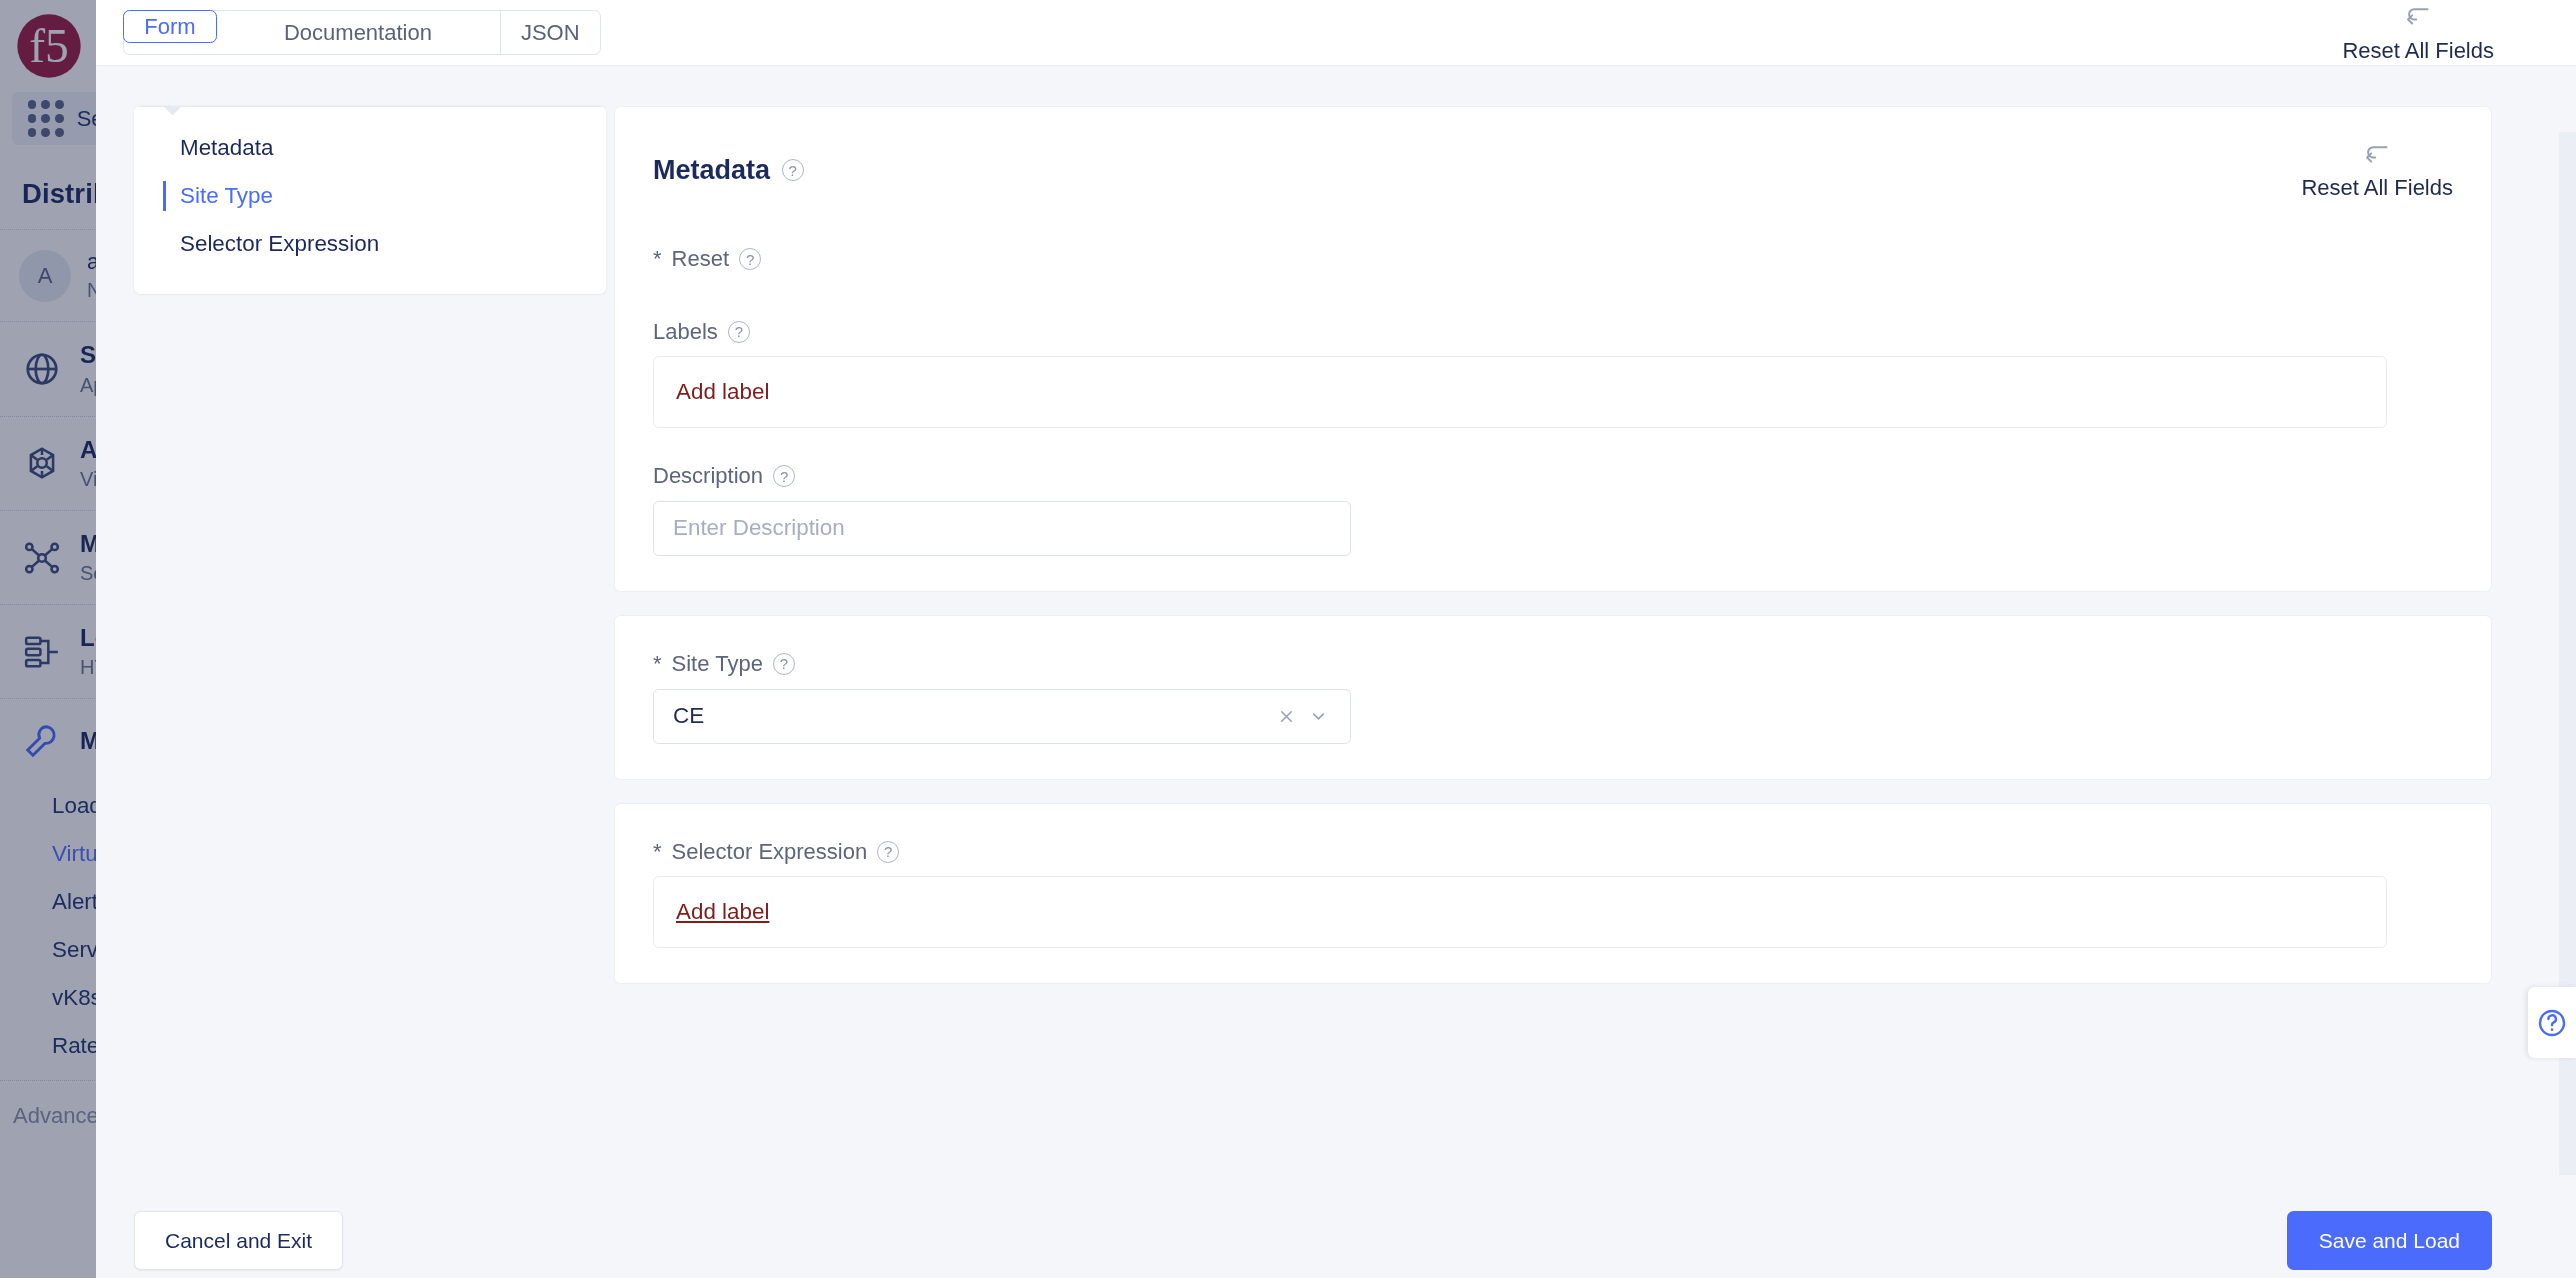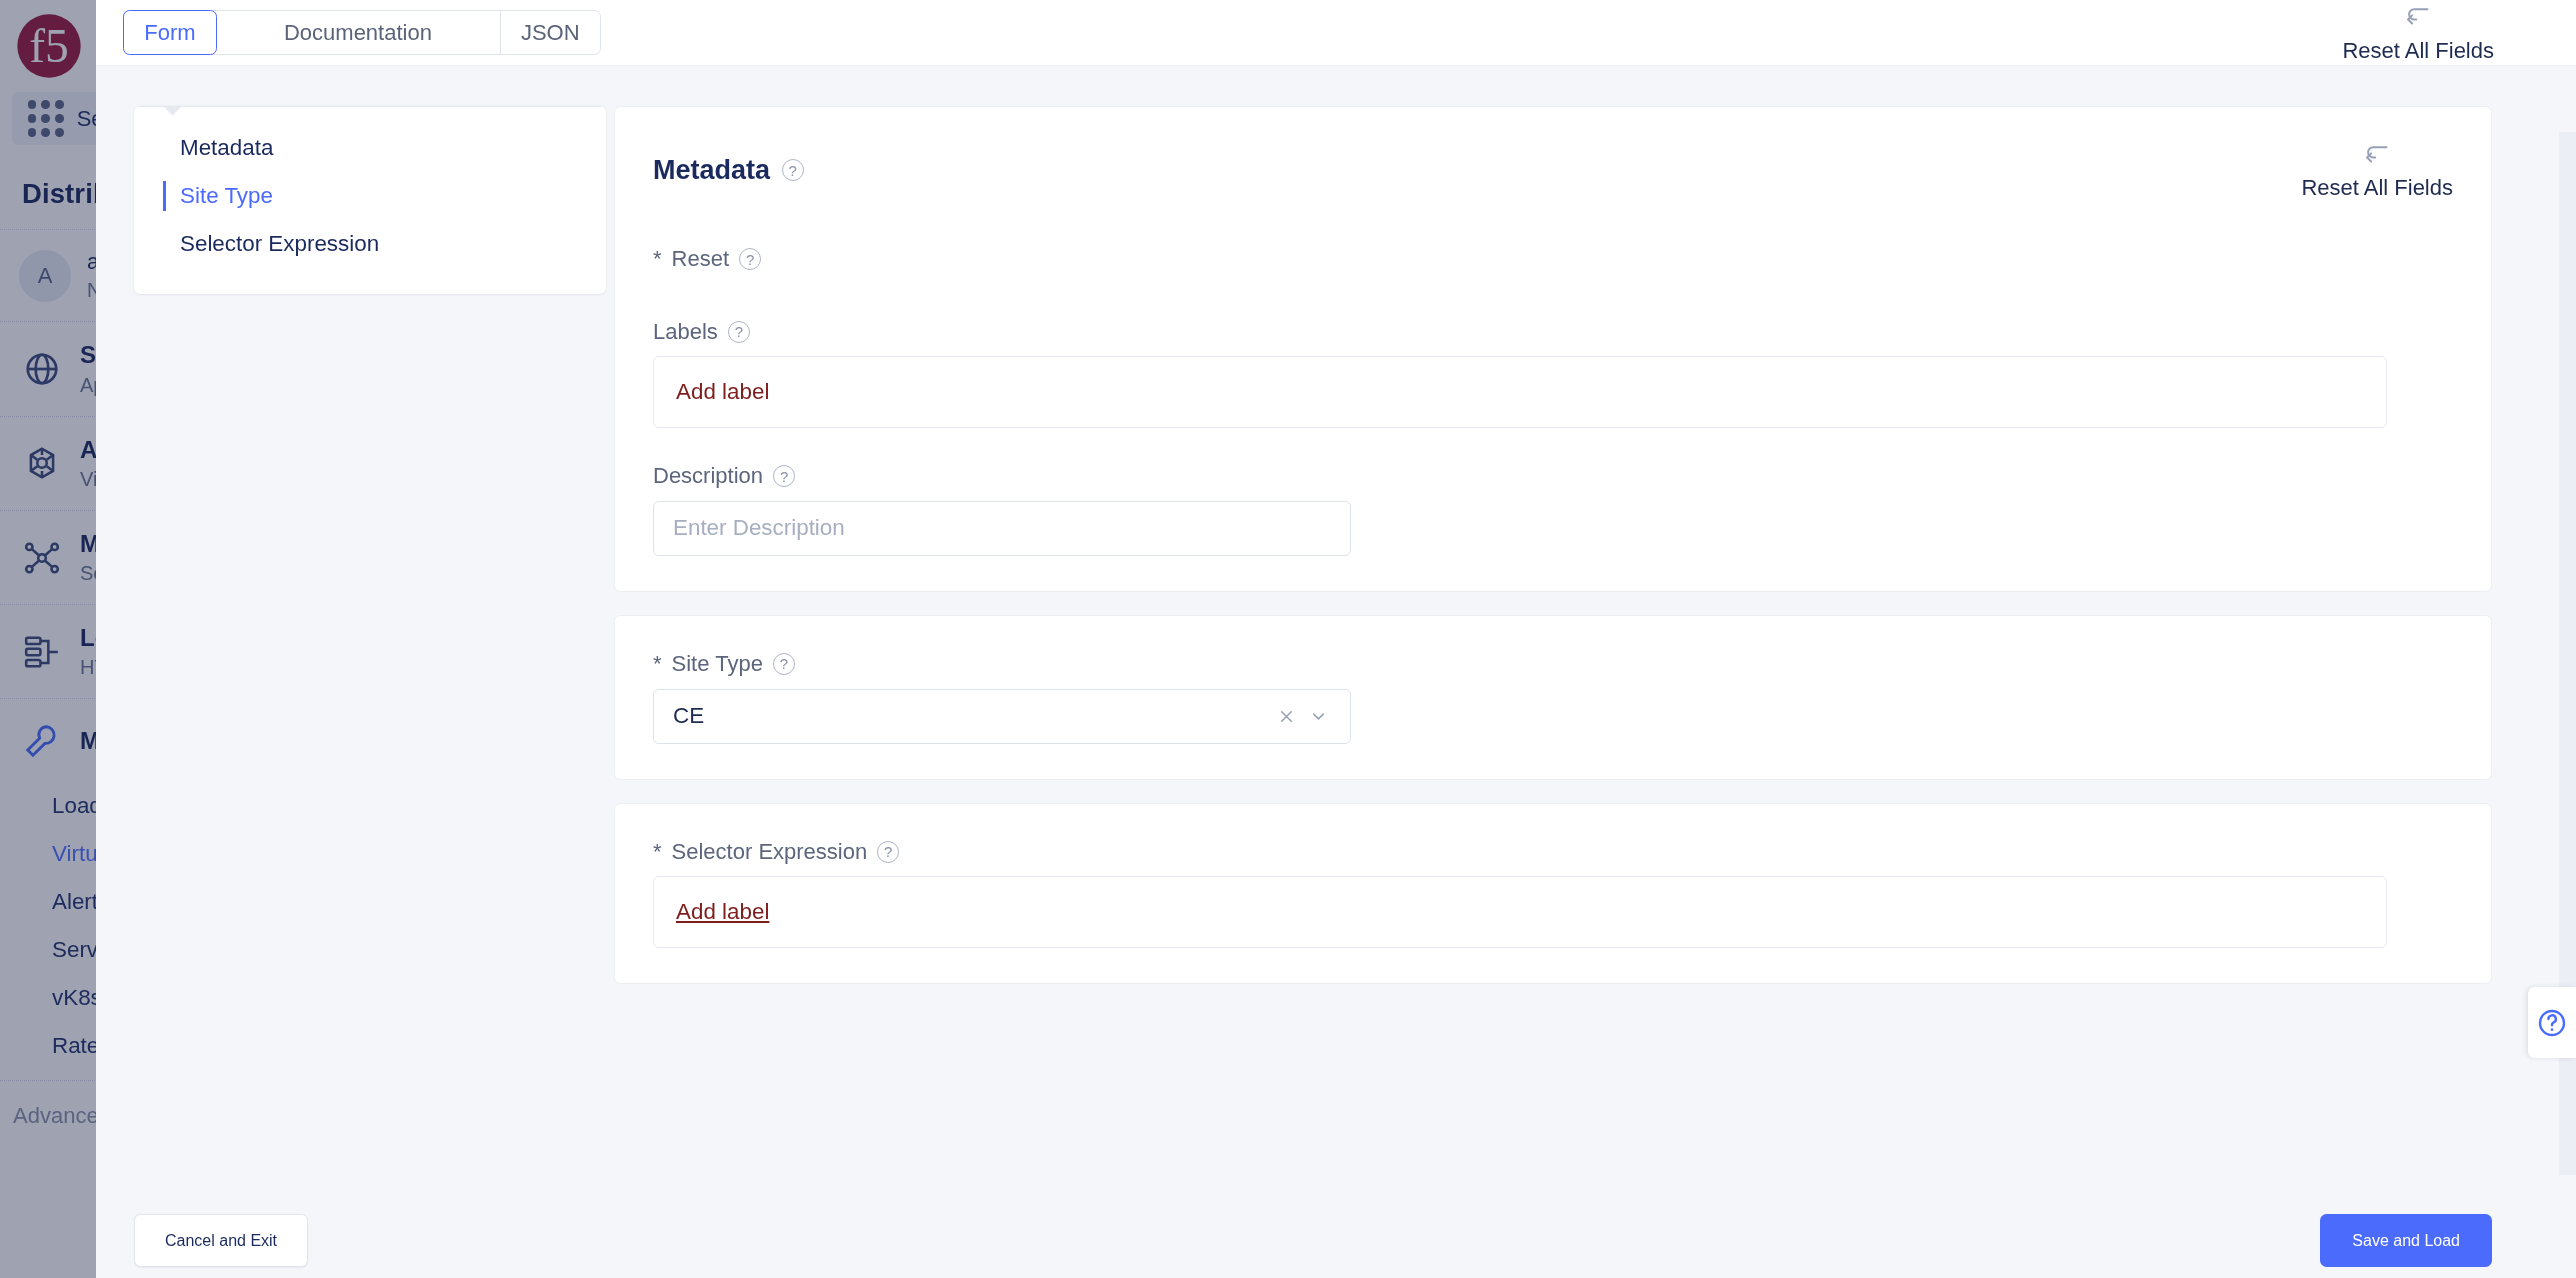--- a/index.html
+++ b/index.html
@@ -149,21 +149,21 @@
     cursor: pointer;
     font-family: inherit;
     white-space: nowrap;
   }
   .tab + .tab { border-left: 0.7px solid #dfe3ec; }
   .tab.active {
     color: #4a6bfb;
     border: 1.4px solid #4a6bfb;
     border-radius: 6.5px;
     margin: -0.7px;
-    height: 45px;
+    height: 33px;
     background: #fff;
     position: relative;
     z-index: 2;
   }
   .tab.active + .tab { border-left: none; }
   .tab.doc { padding: 0 68px; }
 
   .topbar-spacer { flex: 1; }
 
   .reset-link {
@@ -370,21 +370,21 @@
   
   .drawer-footer {
     height: 103px;
     flex: none;
     display: flex;
     align-items: center;
     padding: 0 84px 0 38px;
     background: #f5f6f9;
   }
   .btn {
-    font-size: 16px;
+    font-size: 21px;
     font-family: inherit;
     border-radius: 6.5px;
     cursor: pointer;
     white-space: nowrap;
     margin-top: 28px;
   }
   .btn-cancel {
     background: #ffffff;
     border: 0.7px solid #e2e5ed;
     color: #1b2a5e;

